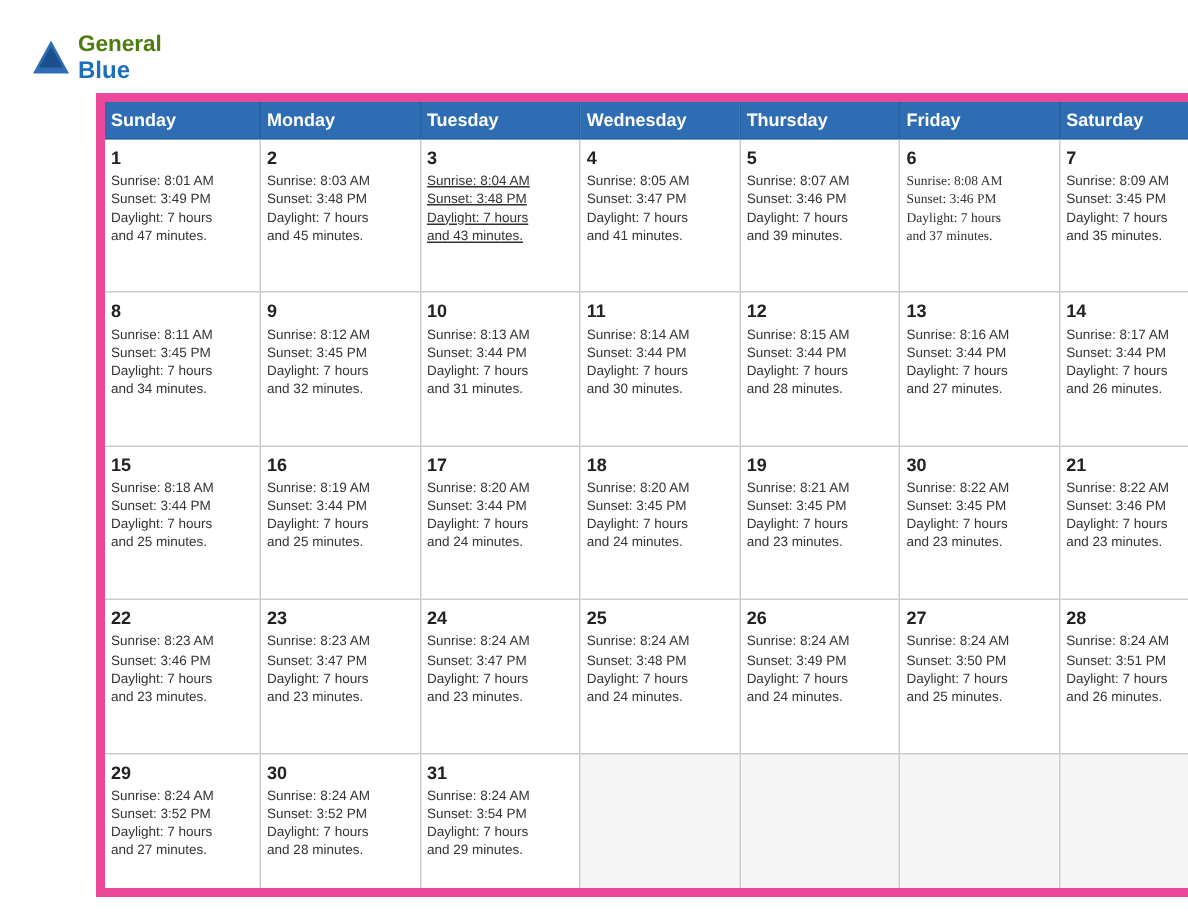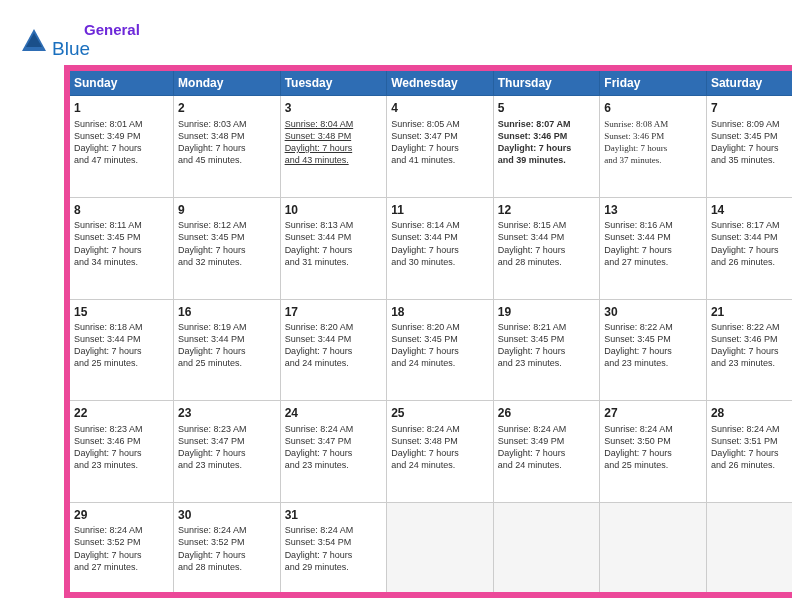--- a/index.html
+++ b/index.html
@@ -29,26 +29,25 @@
       margin-top: 4px;
     }
     .logo-text {
       display: flex;
       flex-direction: column;
       line-height: 1.1;
     }
     .logo-general {
       font-size: 15px;
       font-weight: bold;
-      color: #6d28d9;
-      margin-left: 32px;
+      color: #4d7c0f;
     }
     .logo-blue {
-      font-size: 19px;
-      font-weight: normal;
+      font-size: 16px;
+      font-weight: bold;
       color: #1a6fbe;
     }
     .logo-icon {
       width: 28px;
       height: 28px;
       margin-right: 4px;
     }
     .title-block {
       text-align: right;
     }
@@ -169,21 +168,21 @@
           </td>
           <td>
             <span class="day-num">4</span>
             <div class="day-info" style="white-space: pre-line;">Sunrise: 8:05 AM
 Sunset: 3:47 PM
 Daylight: 7 hours
 and 41 minutes.</div>
           </td>
           <td>
             <span class="day-num">5</span>
-            <div class="day-info" style="white-space: pre-line; font-weight: bold;">Sunrise: 8:07 AM
+            <div class="day-info" style="white-space: pre-line;">Sunrise: 8:07 AM
 Sunset: 3:46 PM
 Daylight: 7 hours
 and 39 minutes.</div>
           </td>
           <td>
             <span class="day-num">6</span>
             <div class="day-info" style="white-space: pre-line; font-family: Liberation Serif, serif;">Sunrise: 8:08 AM
 Sunset: 3:46 PM
 Daylight: 7 hours
 and 37 minutes.</div>

